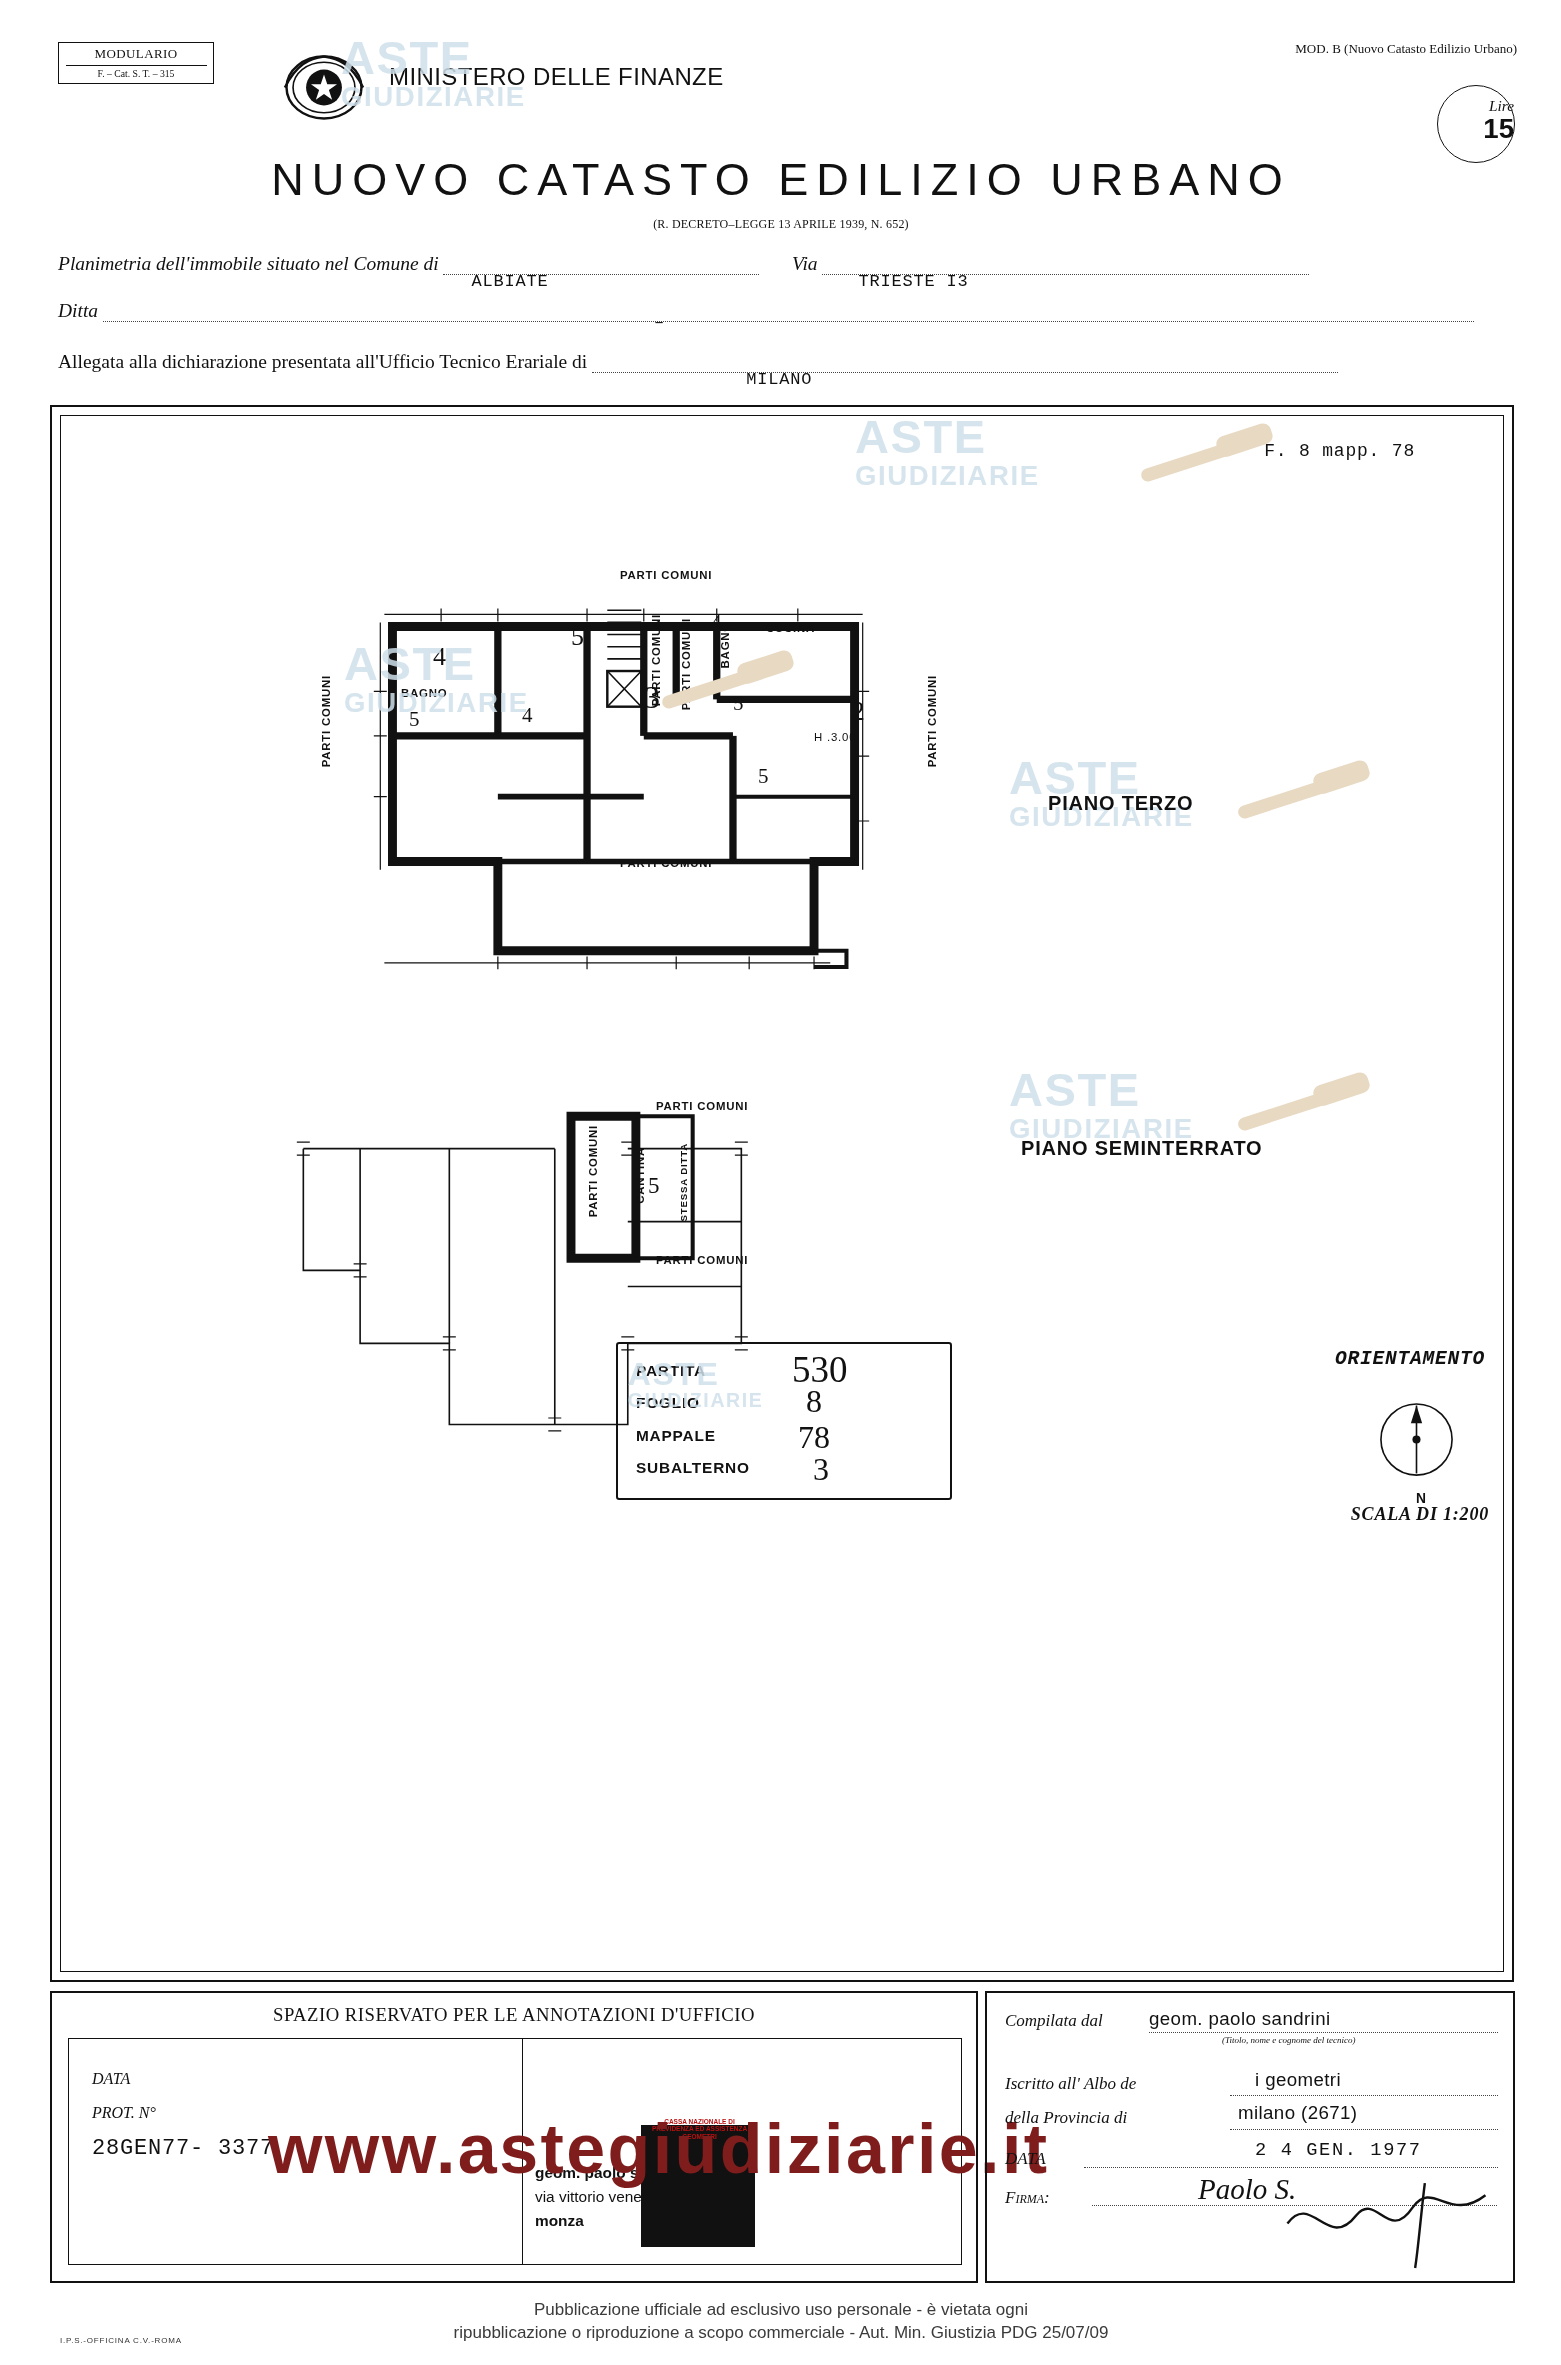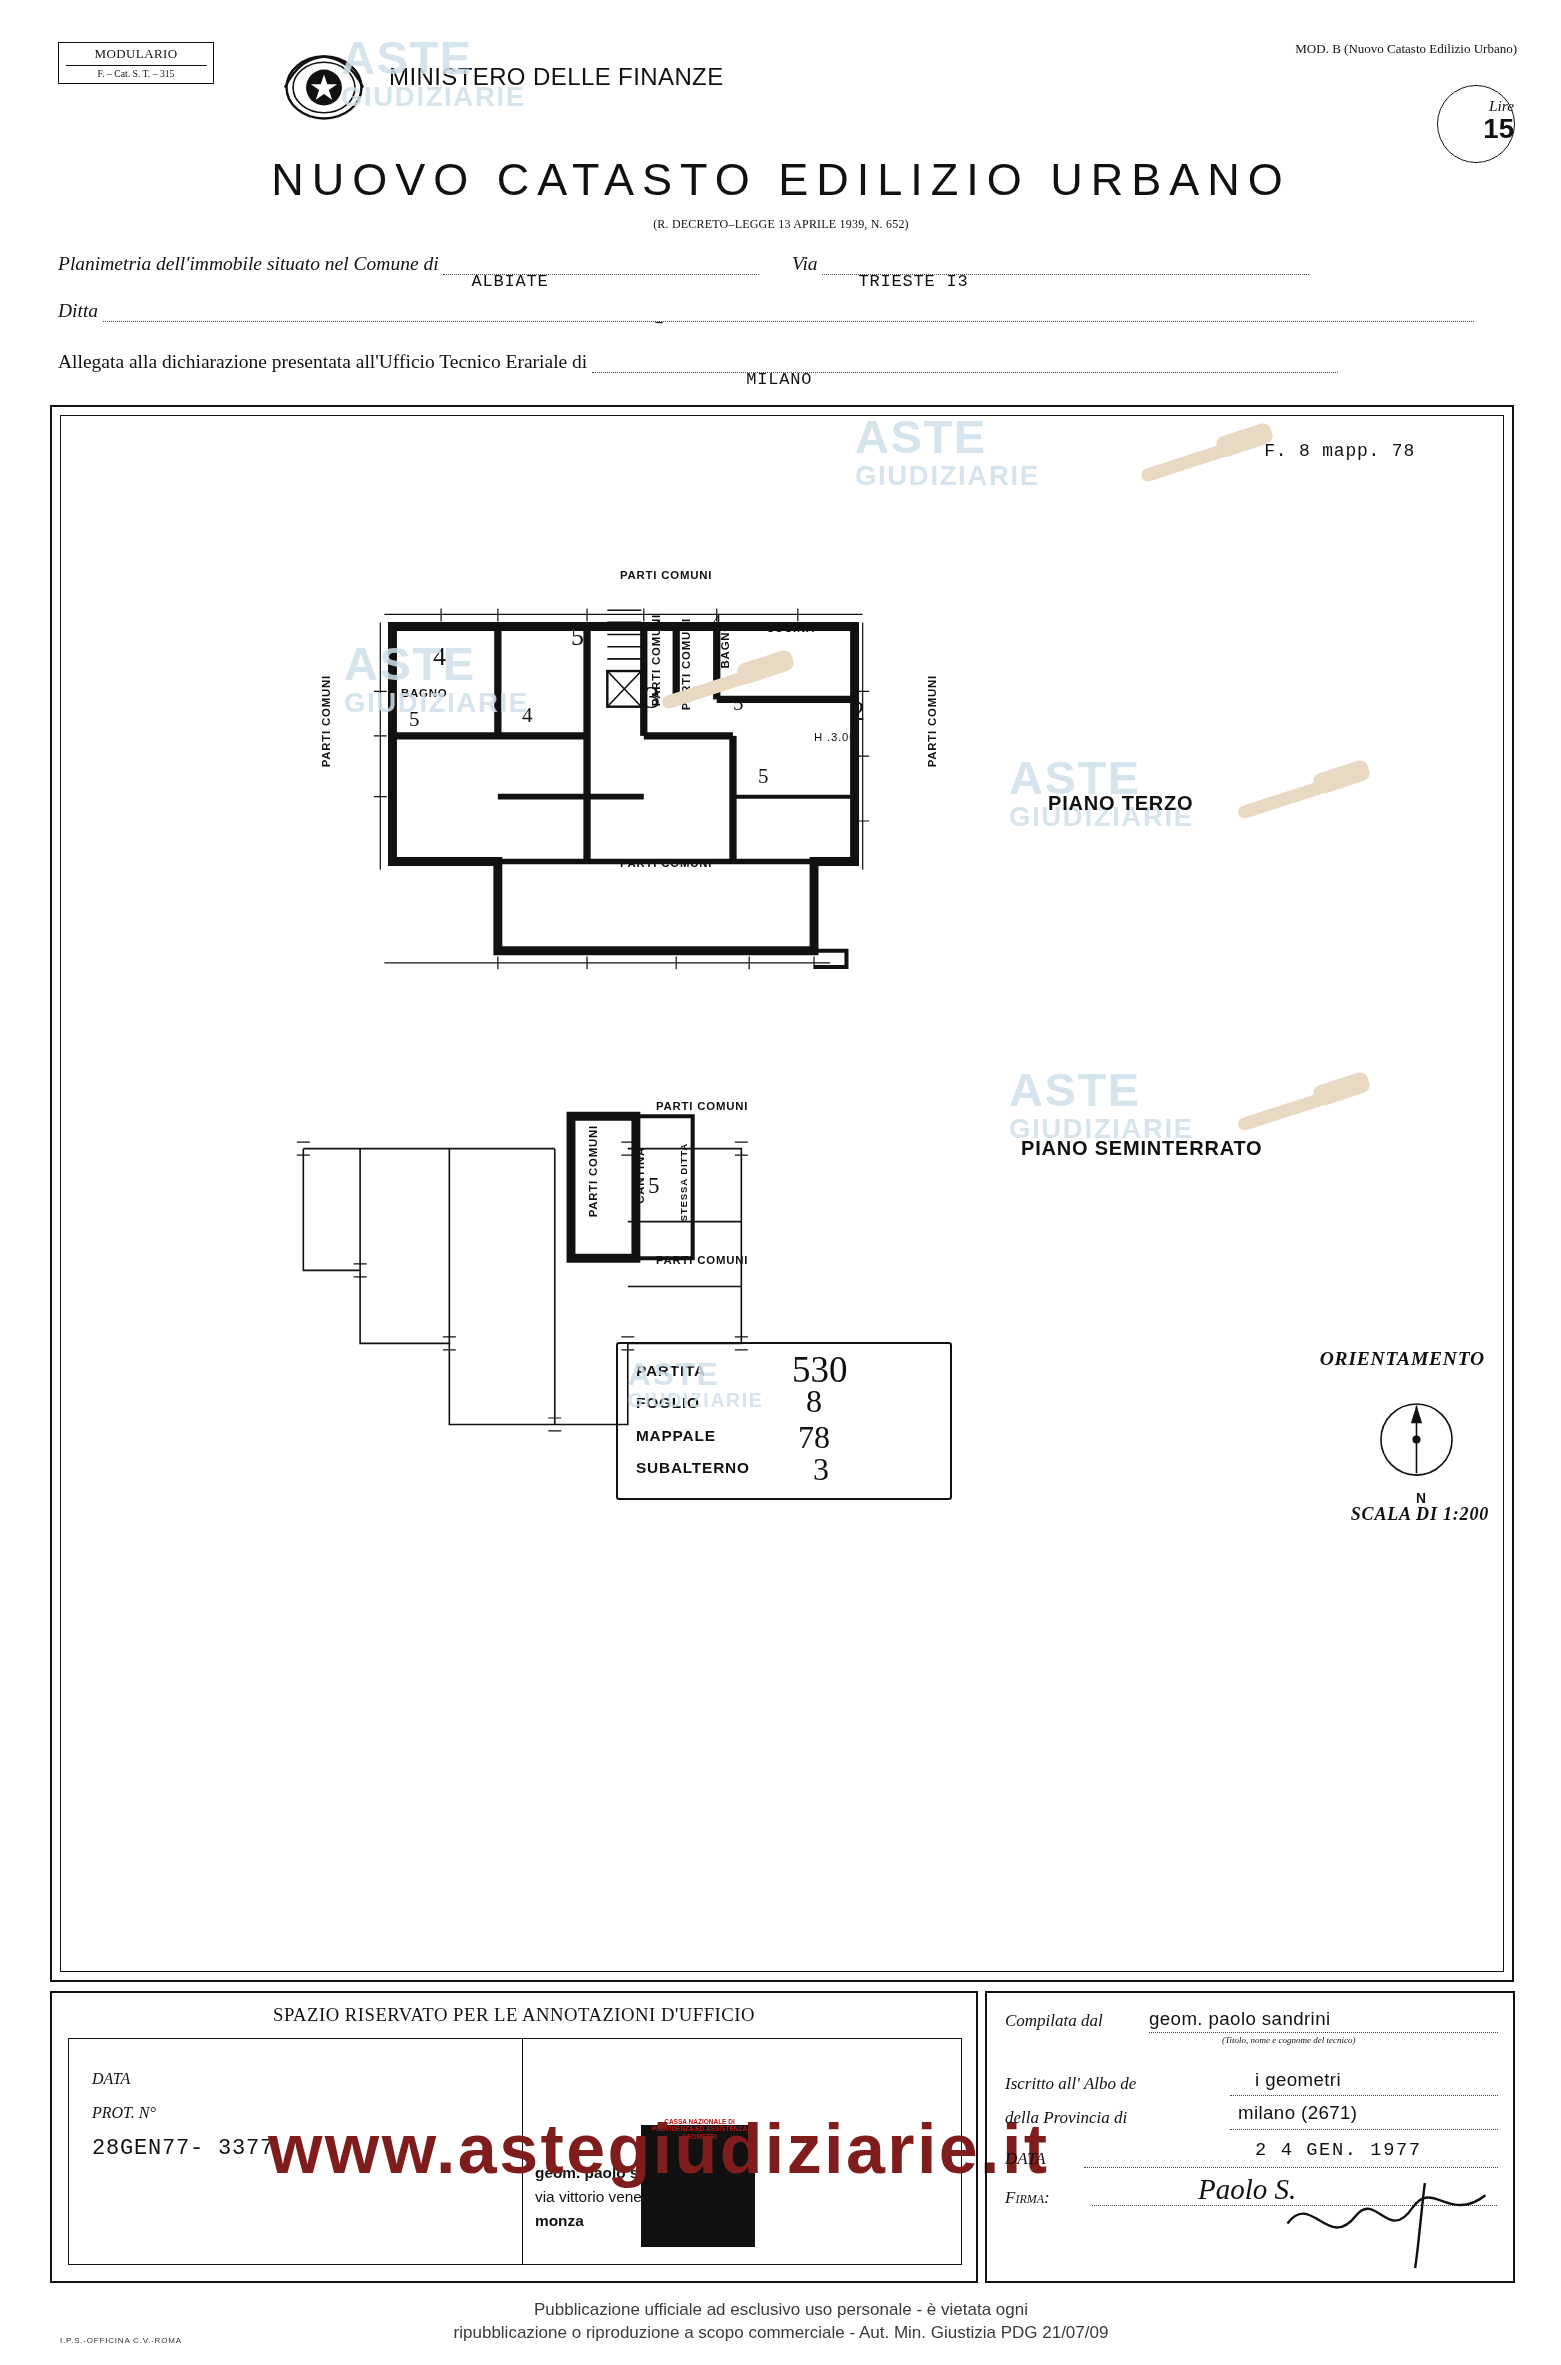--- a/index.html
+++ b/index.html
@@ -44,21 +44,21 @@
   .wm{position:absolute;color:#cfe0ea;font-family:"Liberation Sans",sans-serif;font-weight:bold;pointer-events:none;opacity:.85;}
   .wm .a{font-size:47px;letter-spacing:1.6px;display:block;line-height:.95;}
   .wm .b{font-size:27.6px;letter-spacing:1.6px;display:block;}
   .gavel{position:absolute;pointer-events:none;}
 
   
   .partita{position:absolute;left:616px;top:1342px;width:332px;height:154px;border:2.4px solid #111;border-radius:3.2px;}
   .partita .row{position:absolute;left:18px;font-family:"Liberation Sans",sans-serif;font-weight:bold;font-size:15.4px;letter-spacing:0.8px;}
   .hand{position:absolute;font-family:"Liberation Serif",serif;font-size:32px;color:#111;}
 
-  .orient{position:absolute;right:77px;top:1348px;font-family:Liberation Serif, serif;font-style:italic;font-weight:bold;font-size:19.5px;letter-spacing:0.8px;}
+  .orient{position:absolute;right:77px;top:1348px;font-family:Liberation Mono, monospace;font-style:italic;font-weight:bold;font-size:19.5px;letter-spacing:0.8px;}
   .compass{position:absolute;right:97px;top:1391px;width:97px;height:97px;}
   .scala{position:absolute;right:73px;top:1504px;font-family:"Liberation Serif",serif;font-style:italic;font-weight:bold;font-size:18px;letter-spacing:0.8px;}
 
   
   .botL{position:absolute;left:50px;top:1991px;width:924px;height:288px;border:2.4px solid #111;}
   .botR{position:absolute;left:985px;top:1991px;width:526px;height:288px;border:2.4px solid #111;}
   .spazio{position:absolute;left:0;right:0;top:11.4px;text-align:center;font-family:"Liberation Serif",serif;font-variant:small-caps;font-size:18.7px;letter-spacing:0.5px;}
   .leftbox{position:absolute;left:16px;top:45px;width:454px;height:225px;border:1.6px solid #111;border-right:none;}
   .midbox{position:absolute;left:470px;top:45px;width:438px;height:225px;border:1.6px solid #111;}
   .small-it{font-family:"Liberation Serif",serif;font-style:italic;font-size:16px;}
@@ -348,18 +348,18 @@
     <div class="sig" style="left:211px;top:180px;font-size:29px;">Paolo S.</div>
     <div style="position:absolute;left:105px;top:212px;width:405px;border-bottom:1.2px dotted #444;"></div>
     <svg style="position:absolute;left:292px;top:182px;width:227px;height:97px;" viewBox="0 0 280 120">
       <path d="M10,60 C40,20 60,95 95,50 C120,20 135,85 165,40 C190,5 210,60 255,25" fill="none" stroke="#111" stroke-width="3"></path>
       <path d="M180,10 C175,50 172,90 168,115" fill="none" stroke="#111" stroke-width="3"></path>
     </svg>
   </div>
 
   <div class="footer-note">
     <div>Pubblicazione ufficiale ad esclusivo uso personale - è vietata ogni</div>
-    <div>ripubblicazione o riproduzione a scopo commerciale - Aut. Min. Giustizia PDG 21/07/09</div>
+    <div>ripubblicazione o riproduzione a scopo commerciale - Aut. Min. Giustizia PDG 25/07/09</div>
   </div>
   <div class="ips">I.P.S.-OFFICINA C.V.-ROMA</div>
 
 </div>
 
 
 </body></html>

